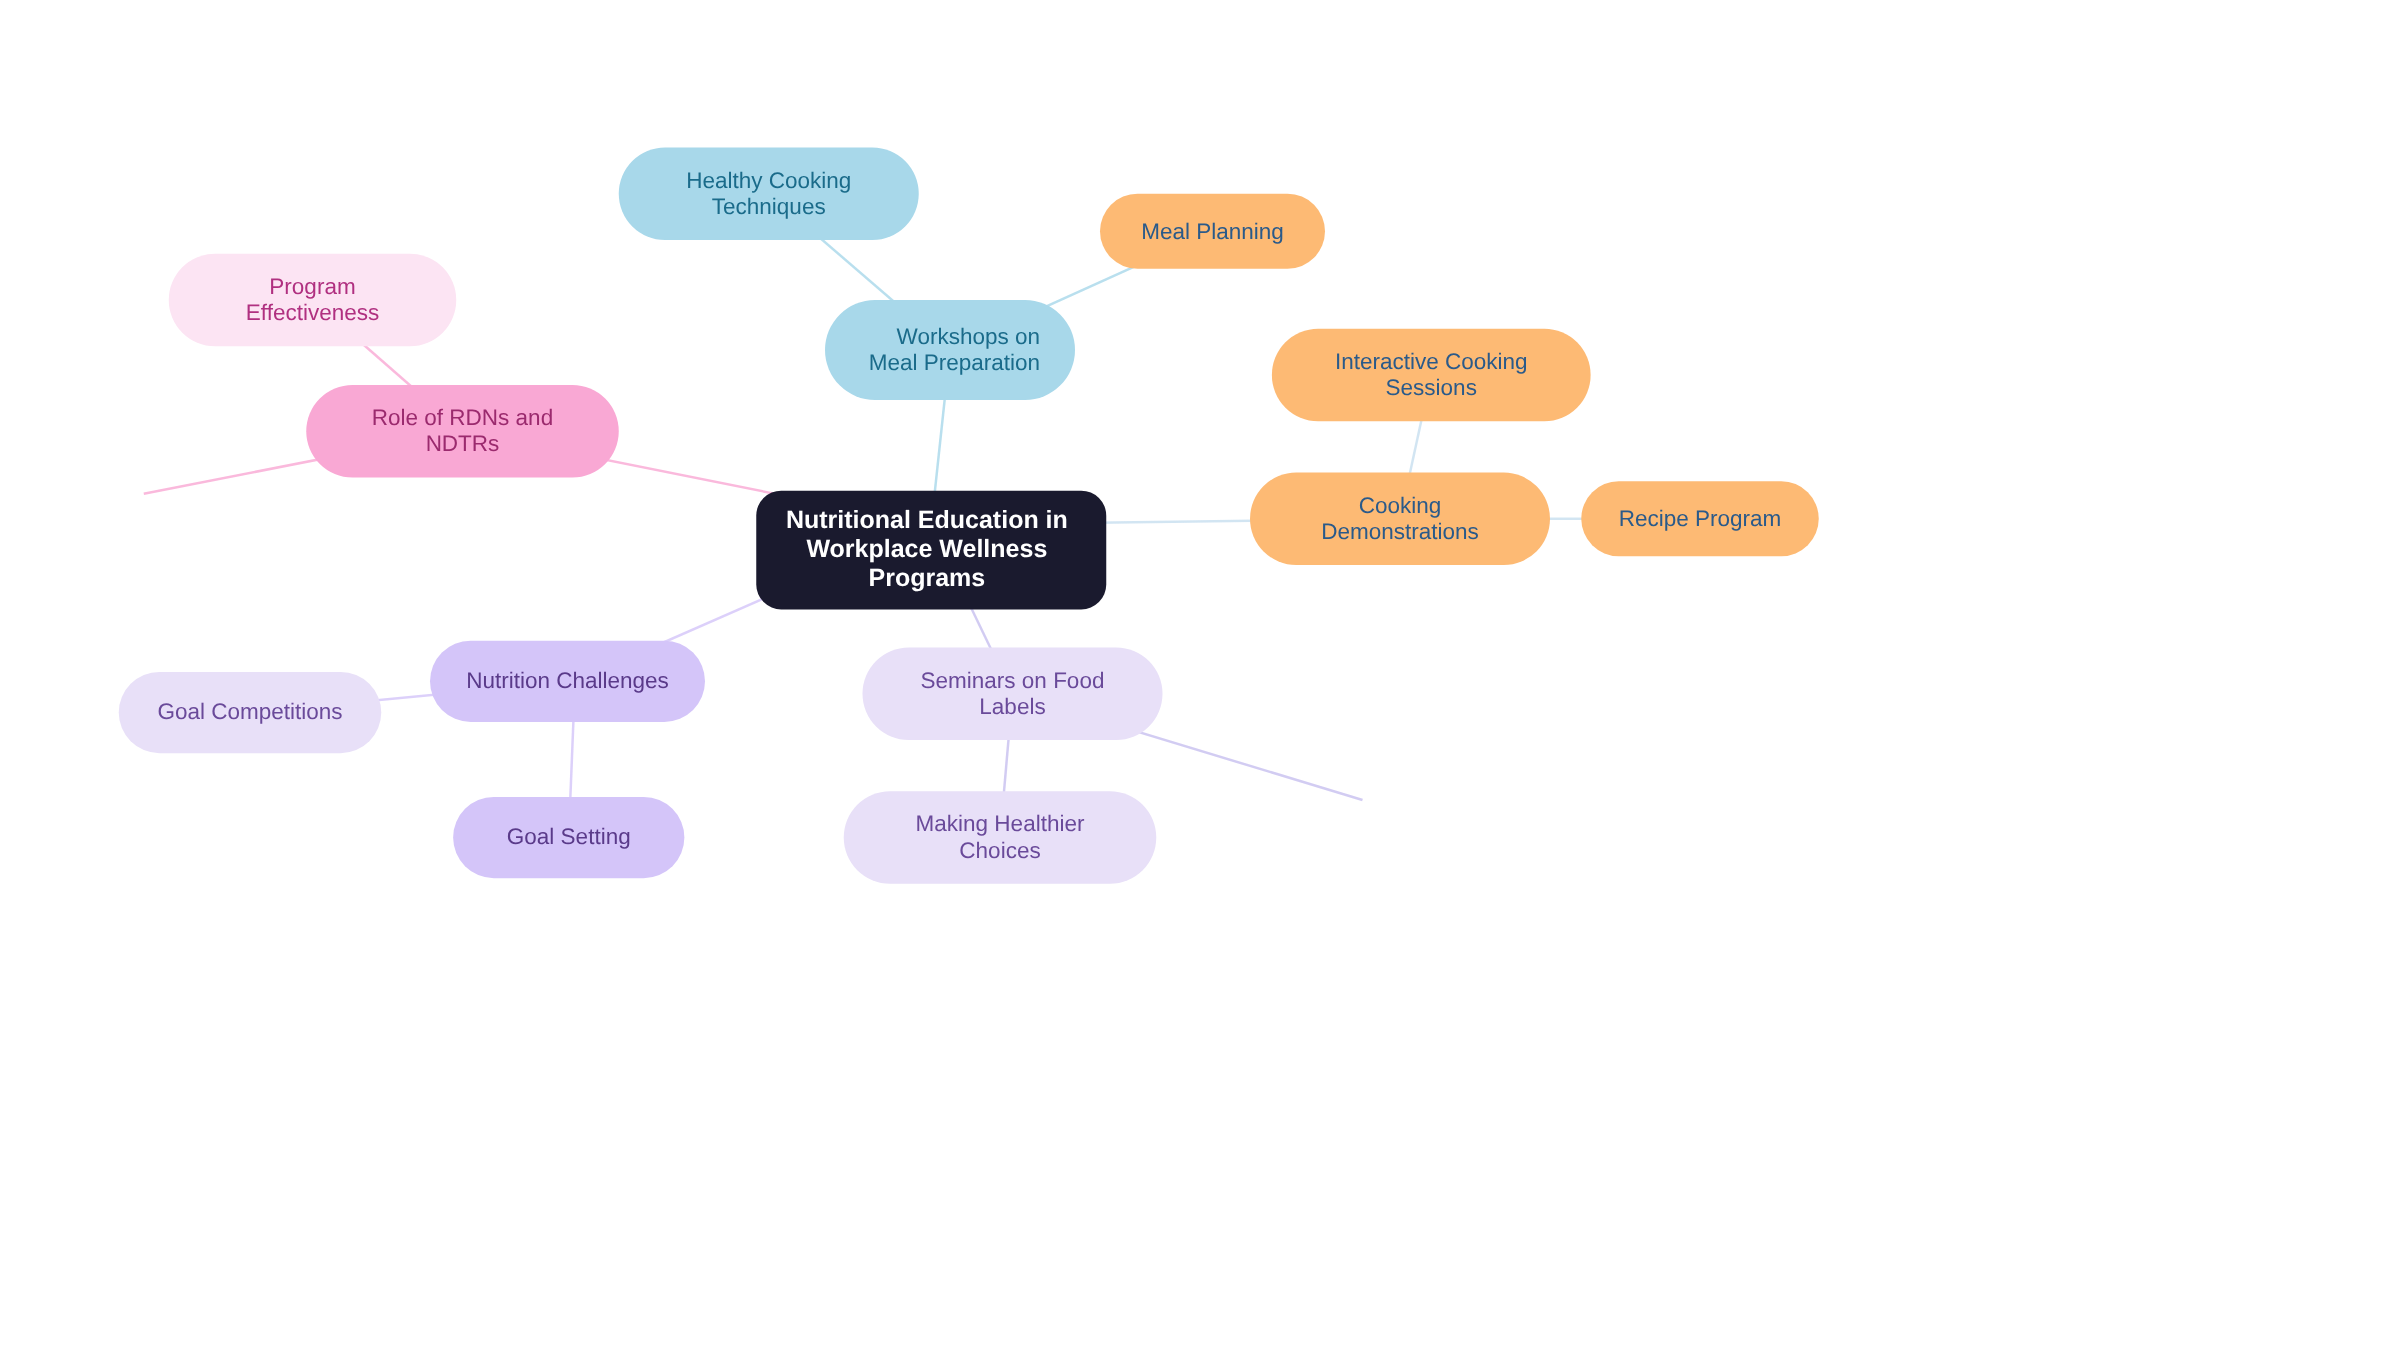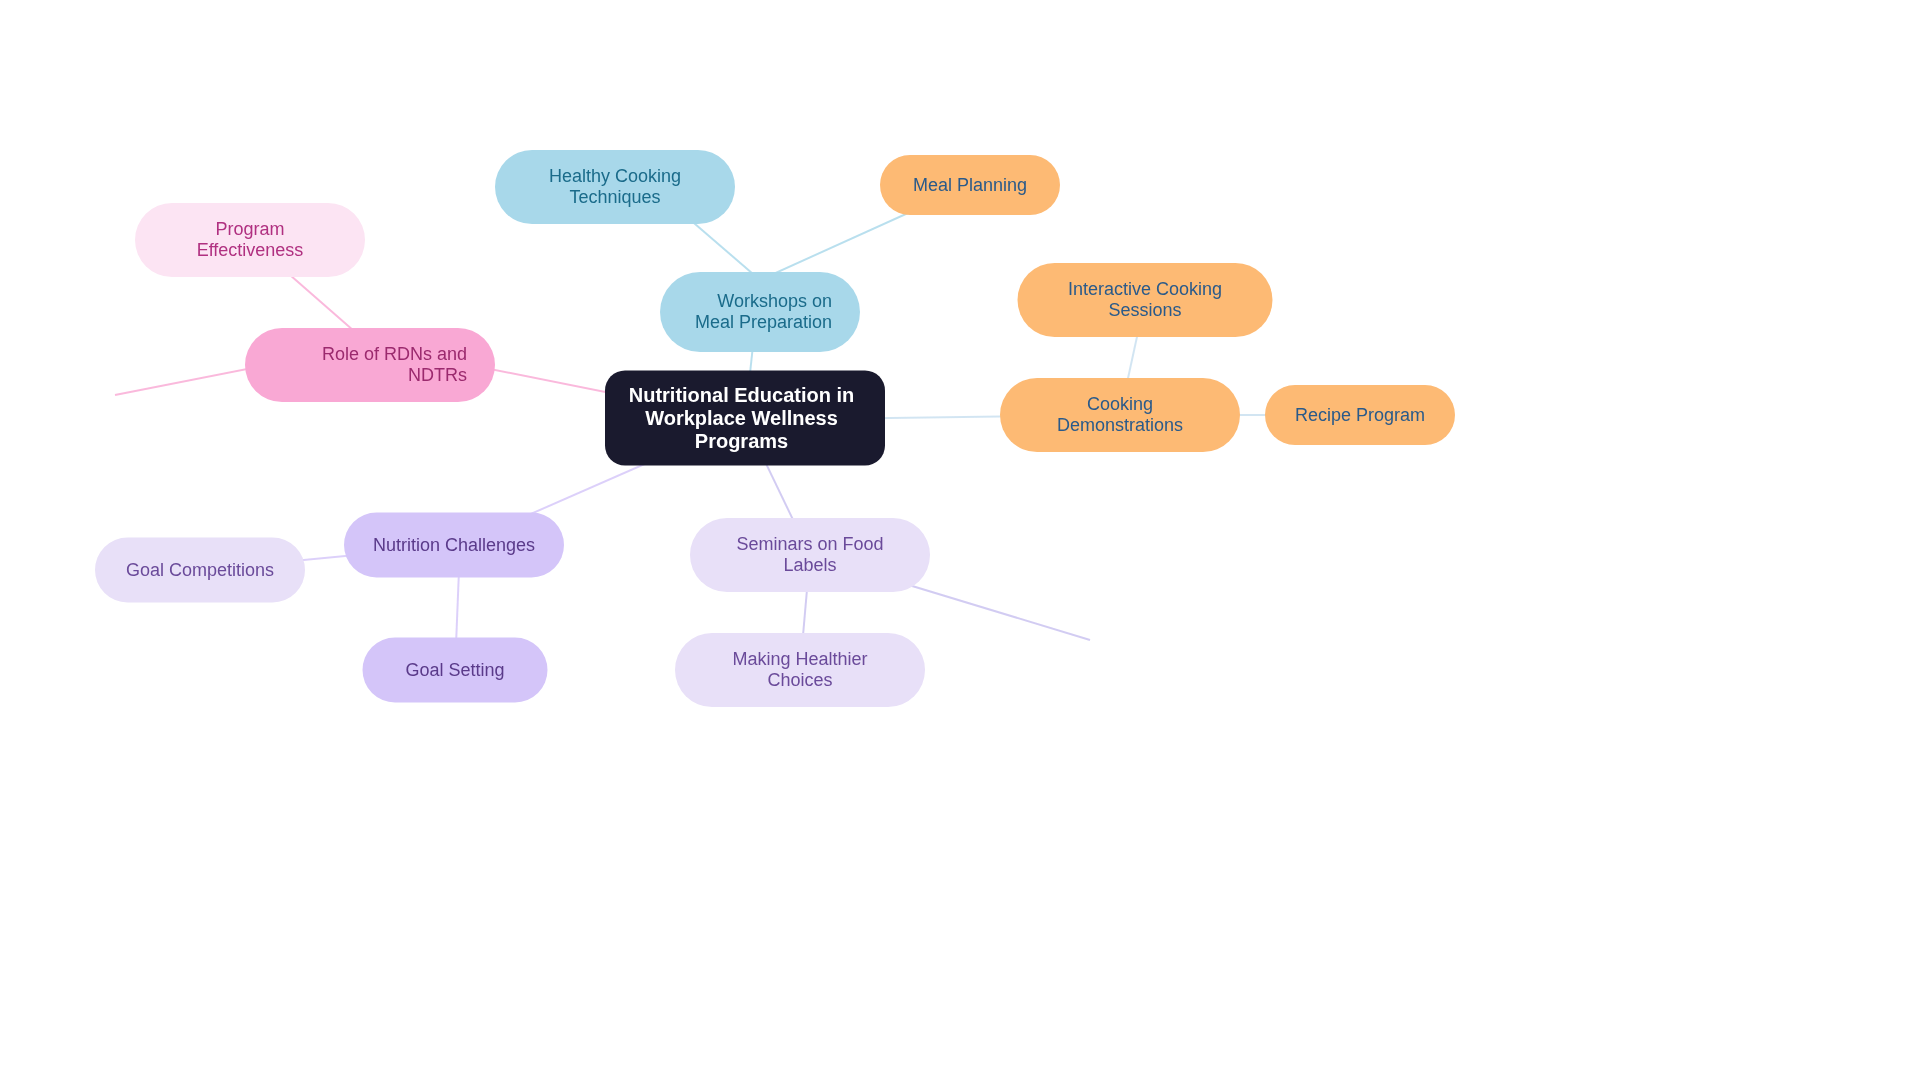--- a/index.html
+++ b/index.html
@@ -42,21 +42,20 @@
       font-size: 20px;
       font-weight: 600;
       width: 260px;
       height: 90px;
       border-radius: 20px;
     }
     .node-blue {
       background: #a8d8ea;
       color: #1a6b8a;
       border: none;
-      margin-top: 32px;
     }
     .node-blue-light {
       background: #fdba74;
       color: #2a5a8a;
       border: none;
       text-align: center;
     }
     .node-pink {
       background: #f9a8d4;
       color: #9b2a6e;
@@ -92,29 +91,29 @@
       <line x1="745" y1="420" x2="370" y2="345" stroke="#f9a8d4" stroke-width="2" opacity="0.8"></line>
       <line x1="370" y1="345" x2="250" y2="240" stroke="#f9a8d4" stroke-width="2" opacity="0.8"></line>
       <line x1="370" y1="345" x2="115" y2="395" stroke="#f9a8d4" stroke-width="2" opacity="0.8"></line>
       <line x1="745" y1="420" x2="460" y2="545" stroke="#d4c5f9" stroke-width="2" opacity="0.8"></line>
       <line x1="460" y1="545" x2="200" y2="570" stroke="#d4c5f9" stroke-width="2" opacity="0.8"></line>
       <line x1="460" y1="545" x2="455" y2="670" stroke="#d4c5f9" stroke-width="2" opacity="0.8"></line>
       <line x1="745" y1="420" x2="810" y2="555" stroke="#c8c0f0" stroke-width="2" opacity="0.8"></line>
       <line x1="810" y1="555" x2="800" y2="670" stroke="#c8c0f0" stroke-width="2" opacity="0.8"></line>
       <line x1="810" y1="555" x2="1090" y2="640" stroke="#c8c0f0" stroke-width="2" opacity="0.8"></line>
     </svg>
-<div class="node node-center" style="left: 745px; top: 418px; width: 280px; height: 95px; padding-left: 21px;">Nutritional Education in
+<div class="node node-center" style="left: 745px; top: 440px; width: 280px; height: 95px; padding-left: 21px;">Nutritional Education in
 Workplace Wellness Programs</div>
     <div class="node node-blue" style="left: 760px; top: 280px; width: 200px; min-height: 80px; text-align: right;">Workshops on Meal
 Preparation</div>
     <div class="node node-blue-light" style="left: 970px; top: 185px; width: 180px; min-height: 60px;">Meal Planning</div>
     <div class="node node-blue" style="left: 615px; top: 155px; width: 240px; min-height: 60px;">Healthy Cooking Techniques</div>
     <div class="node node-blue-light" style="left: 1120px; top: 415px; width: 240px; min-height: 65px;">Cooking Demonstrations</div>
     <div class="node node-blue-light" style="left: 1145px; top: 300px; width: 255px; min-height: 65px;">Interactive Cooking Sessions</div>
     <div class="node node-blue-light" style="left: 1360px; top: 415px; width: 190px; min-height: 60px;">Recipe Program</div>
-    <div class="node node-pink" style="left: 370px; top: 365px; width: 250px; min-height: 65px; text-align: right;">Role of RDNs and NDTRs</div>
+    <div class="node node-pink" style="left: 370px; top: 345px; width: 250px; min-height: 65px;">Role of RDNs and NDTRs</div>
     <div class="node node-pink-light" style="left: 250px; top: 240px; width: 230px; min-height: 65px;">Program Effectiveness</div>
     <div class="node node-purple" style="left: 454px; top: 545px; width: 220px; min-height: 65px;">Nutrition Challenges</div>
     <div class="node node-purple-light" style="left: 200px; top: 570px; width: 210px; min-height: 65px;">Goal Competitions</div>
     <div class="node node-purple" style="left: 455px; top: 670px; width: 185px; min-height: 65px;">Goal Setting</div>
     <div class="node node-purple-light" style="left: 810px; top: 555px; width: 240px; min-height: 65px;">Seminars on Food Labels</div>
     <div class="node node-purple-light" style="left: 800px; top: 670px; width: 250px; min-height: 65px;">Making Healthier Choices</div>
   </div>
 
 </body></html>

